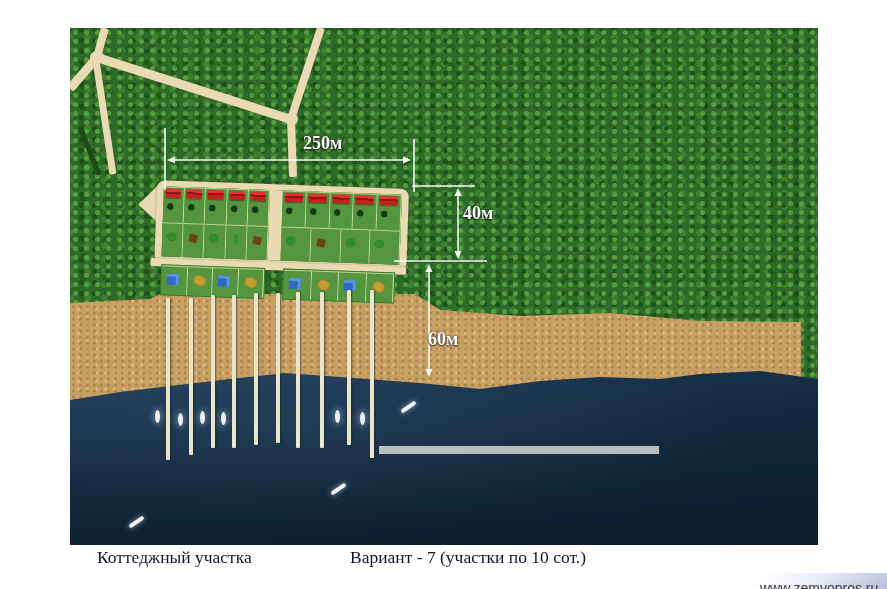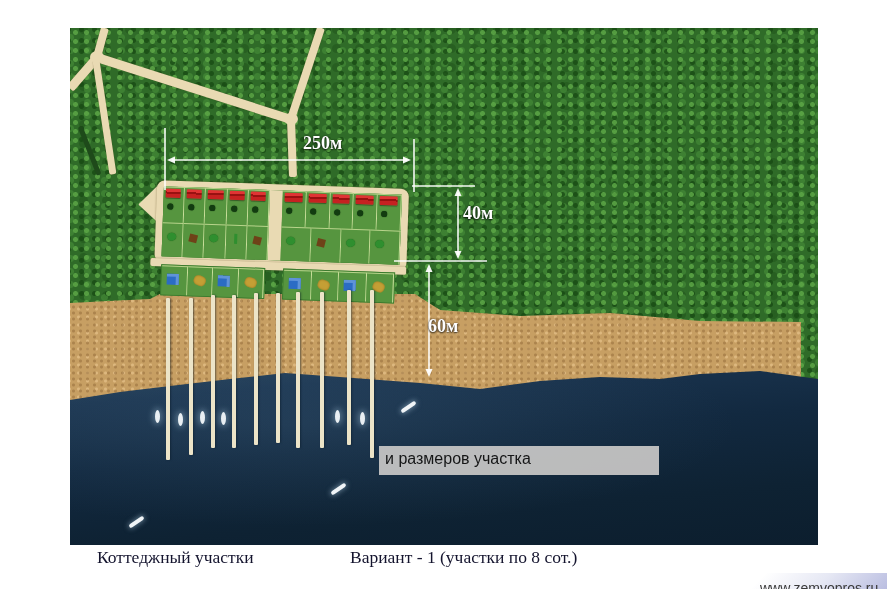--- a/index.html
+++ b/index.html
@@ -266,22 +266,21 @@
     <line x1="458" y1="193" x2="458" y2="255" stroke="#ffffff" stroke-width="1.6" stroke-opacity=".95"></line>
     <polygon points="458,188 454.5,196 461.5,196" fill="#ffffff" fill-opacity=".95"></polygon>
     <polygon points="458,259 454.5,251 461.5,251" fill="#ffffff" fill-opacity=".95"></polygon>
     <line x1="429" y1="269" x2="429" y2="372" stroke="#ffffff" stroke-width="1.6" stroke-opacity=".95"></line>
     <polygon points="429,264 425.5,272 432.5,272" fill="#ffffff" fill-opacity=".95"></polygon>
     <polygon points="429,377 425.5,369 432.5,369" fill="#ffffff" fill-opacity=".95"></polygon>
   </svg>
 
 <div class="dim-label" style="left:303px;top:133px;">250м</div>
 <div class="dim-label" style="left:463px;top:203px;">40м</div>
-<div class="dim-label" style="left:428px;top:316px;">60м</div>
+<div class="dim-label" style="left:428px;top:329px;">60м</div>
 
 <div class="note-box">
-  <div>и размеров участка</div>
 </div>
 
-<div class="caption caption-left">Коттеджный участки</div>
-<div class="caption caption-right">Вариант - 1 (участки по 8 сот.)</div>
+<div class="caption caption-left">Коттеджный участка</div>
+<div class="caption caption-right">Вариант - 7 (участки по 10 сот.)</div>
 
 <div class="watermark">www.zemvopros.ru</div>
 
 </body></html>

